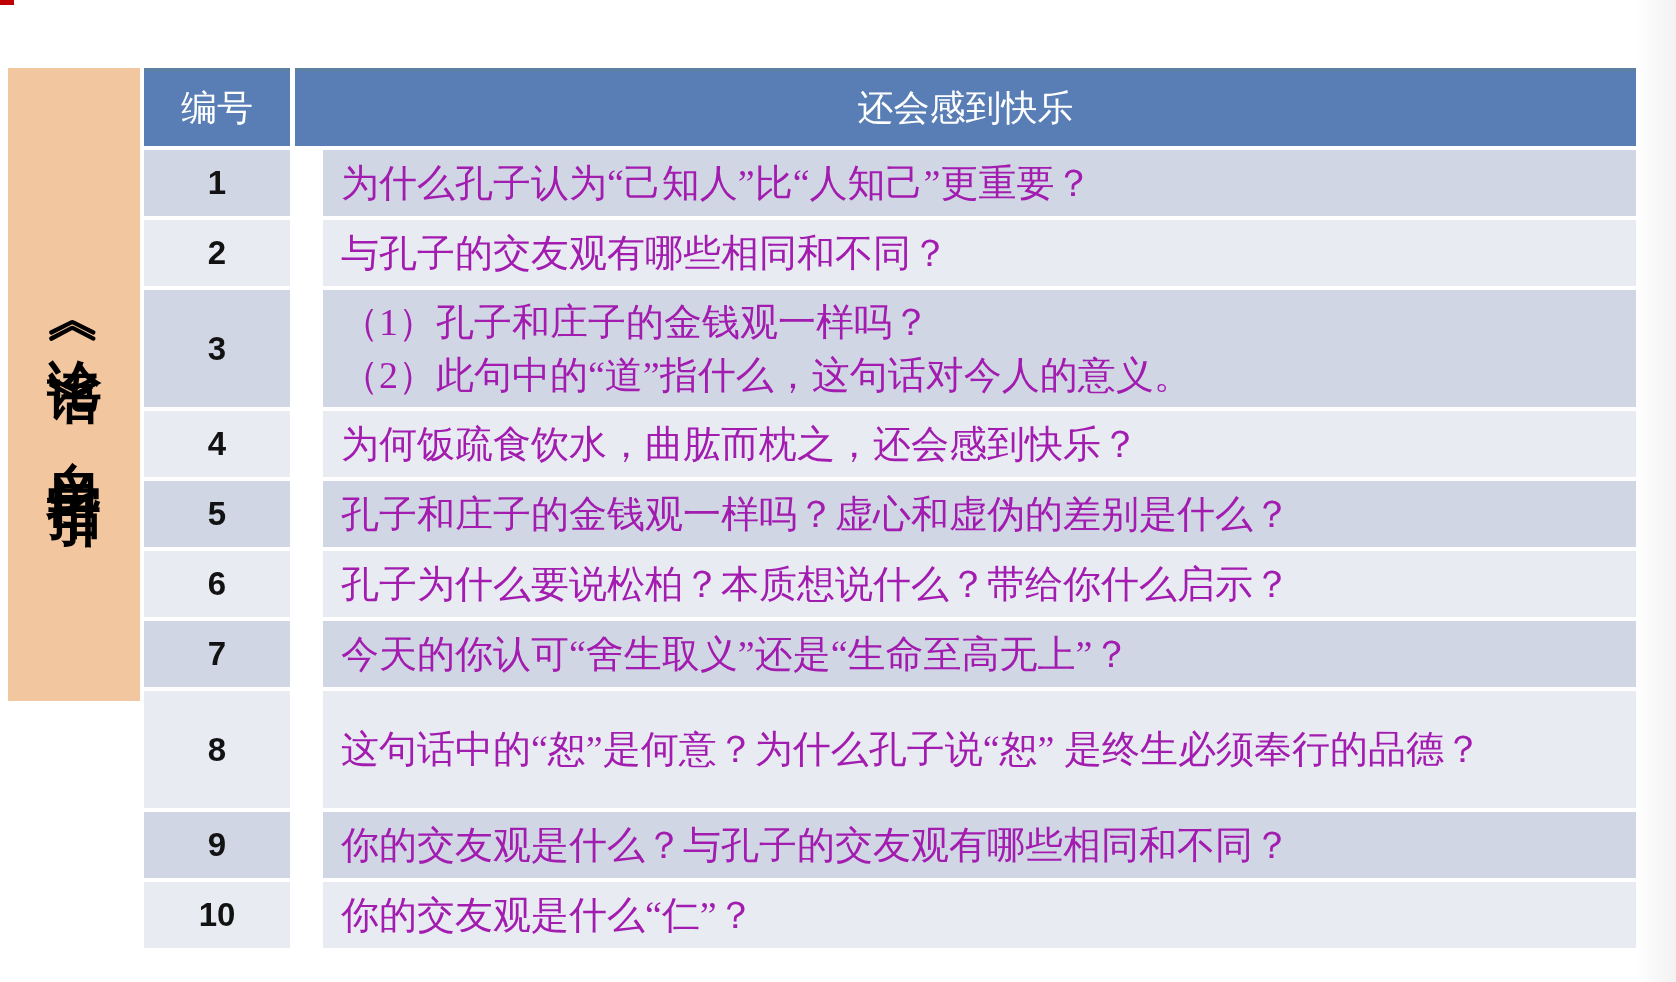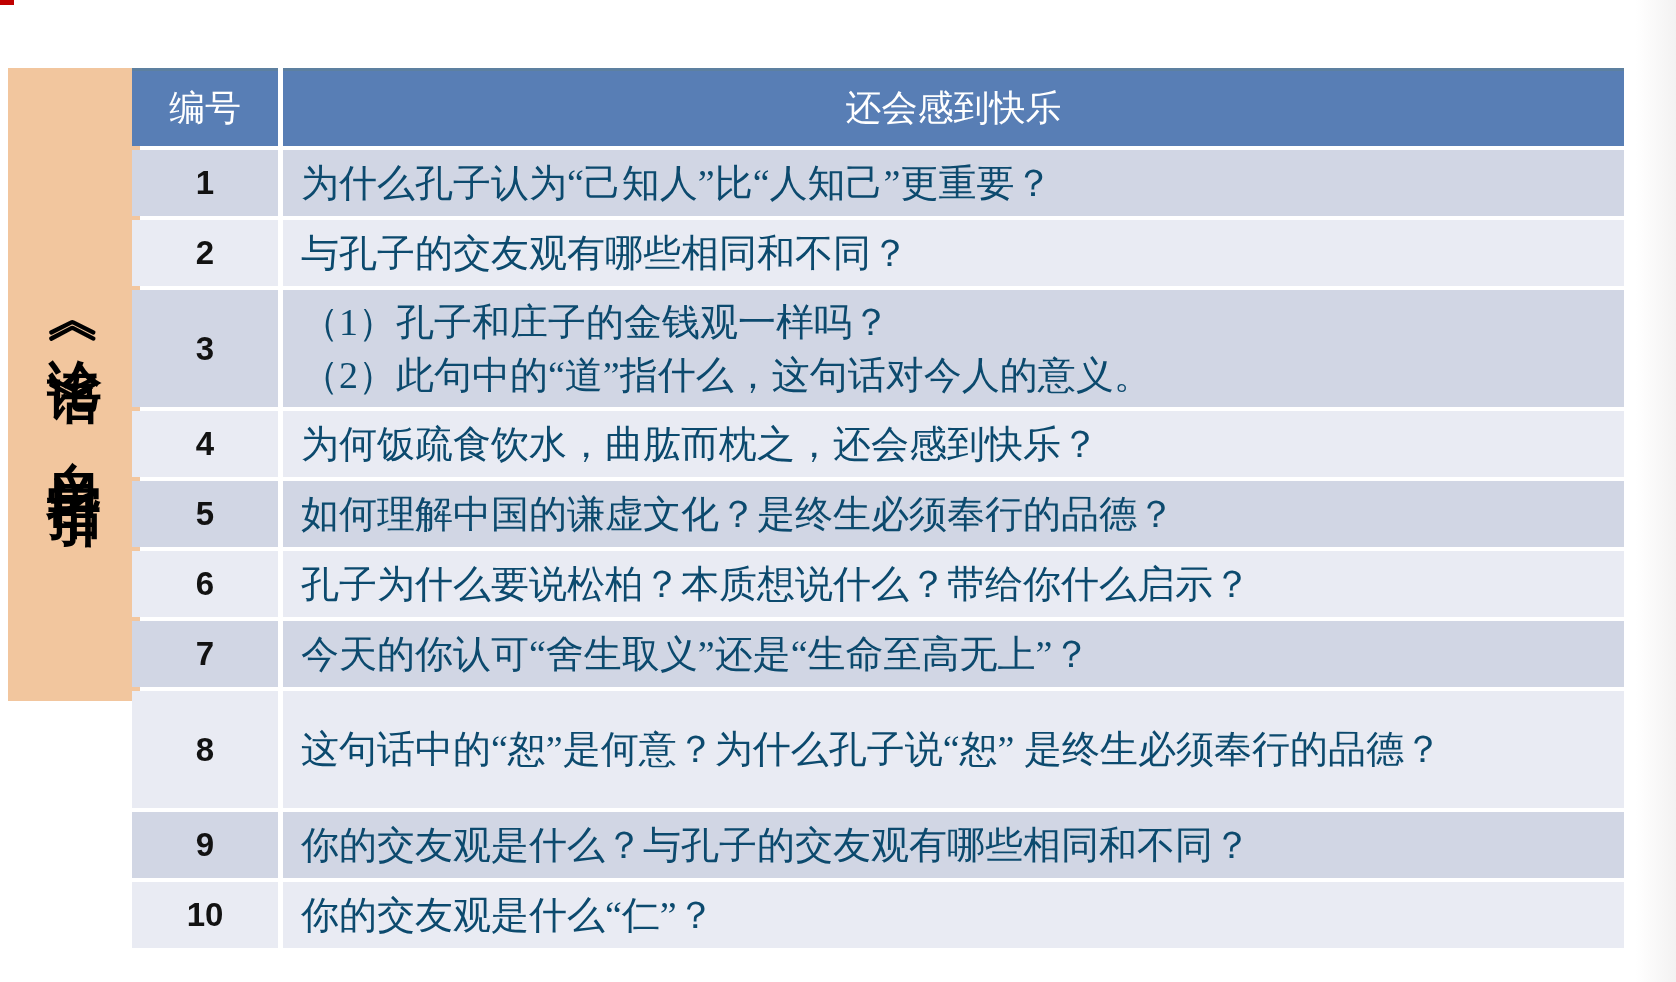--- a/index.html
+++ b/index.html
@@ -42,21 +42,21 @@
     font-family: "Liberation Serif", serif;
     font-weight: 700;
     font-size: 54px;
     letter-spacing: 12px;
     color: #000000;
     white-space: nowrap;
   }
   
   .qtable {
     position: absolute;
-    left: 132px; top: 68px;
+    left: 144px; top: 68px;
     width: 1492px;
     display: grid;
     grid-template-columns: 146px 1fr;
     column-gap: 5px;
     row-gap: 4px;
   }
   .qtable .trow { display: contents; }
   .cell {
     box-sizing: border-box;
     display: flex;
@@ -76,23 +76,24 @@
     font-family: "Liberation Sans", sans-serif;
     font-weight: 700;
     font-size: 33px;
     color: #121212;
   }
   .q {
     justify-content: flex-start;
     padding: 0 4px 0 18px;
     font-family: "Liberation Serif", serif;
     font-size: 38px;
-    color: #0c4a6e;
+    color: #a21caf;
     line-height: 1.38;
     white-space: pre-line;
+    margin-left: 28px;
   }
   .dark  { background: #d1d6e4; }
   .light { background: #e9ebf3; }
   .h-s { height: 66px; }
   .h-t { height: 117px; }
 </style>
 </head>
 <body>
 
 <div class="canvas">
@@ -128,21 +129,21 @@
 （2）此句中的“道”指什么，这句话对今人的意义。</div>
     </div>
 
     <div class="trow">
       <div class="cell num light h-s">4</div>
       <div class="cell q light h-s">为何饭疏食饮水，曲肱而枕之，还会感到快乐？</div>
     </div>
 
     <div class="trow">
       <div class="cell num dark h-s">5</div>
-      <div class="cell q dark h-s">如何理解中国的谦虚文化？是终生必须奉行的品德？</div>
+      <div class="cell q dark h-s">孔子和庄子的金钱观一样吗？虚心和虚伪的差别是什么？</div>
     </div>
 
     <div class="trow">
       <div class="cell num light h-s">6</div>
       <div class="cell q light h-s">孔子为什么要说松柏？本质想说什么？带给你什么启示？</div>
     </div>
 
     <div class="trow">
       <div class="cell num dark h-s">7</div>
       <div class="cell q dark h-s">今天的你认可“舍生取义”还是“生命至高无上”？</div>

